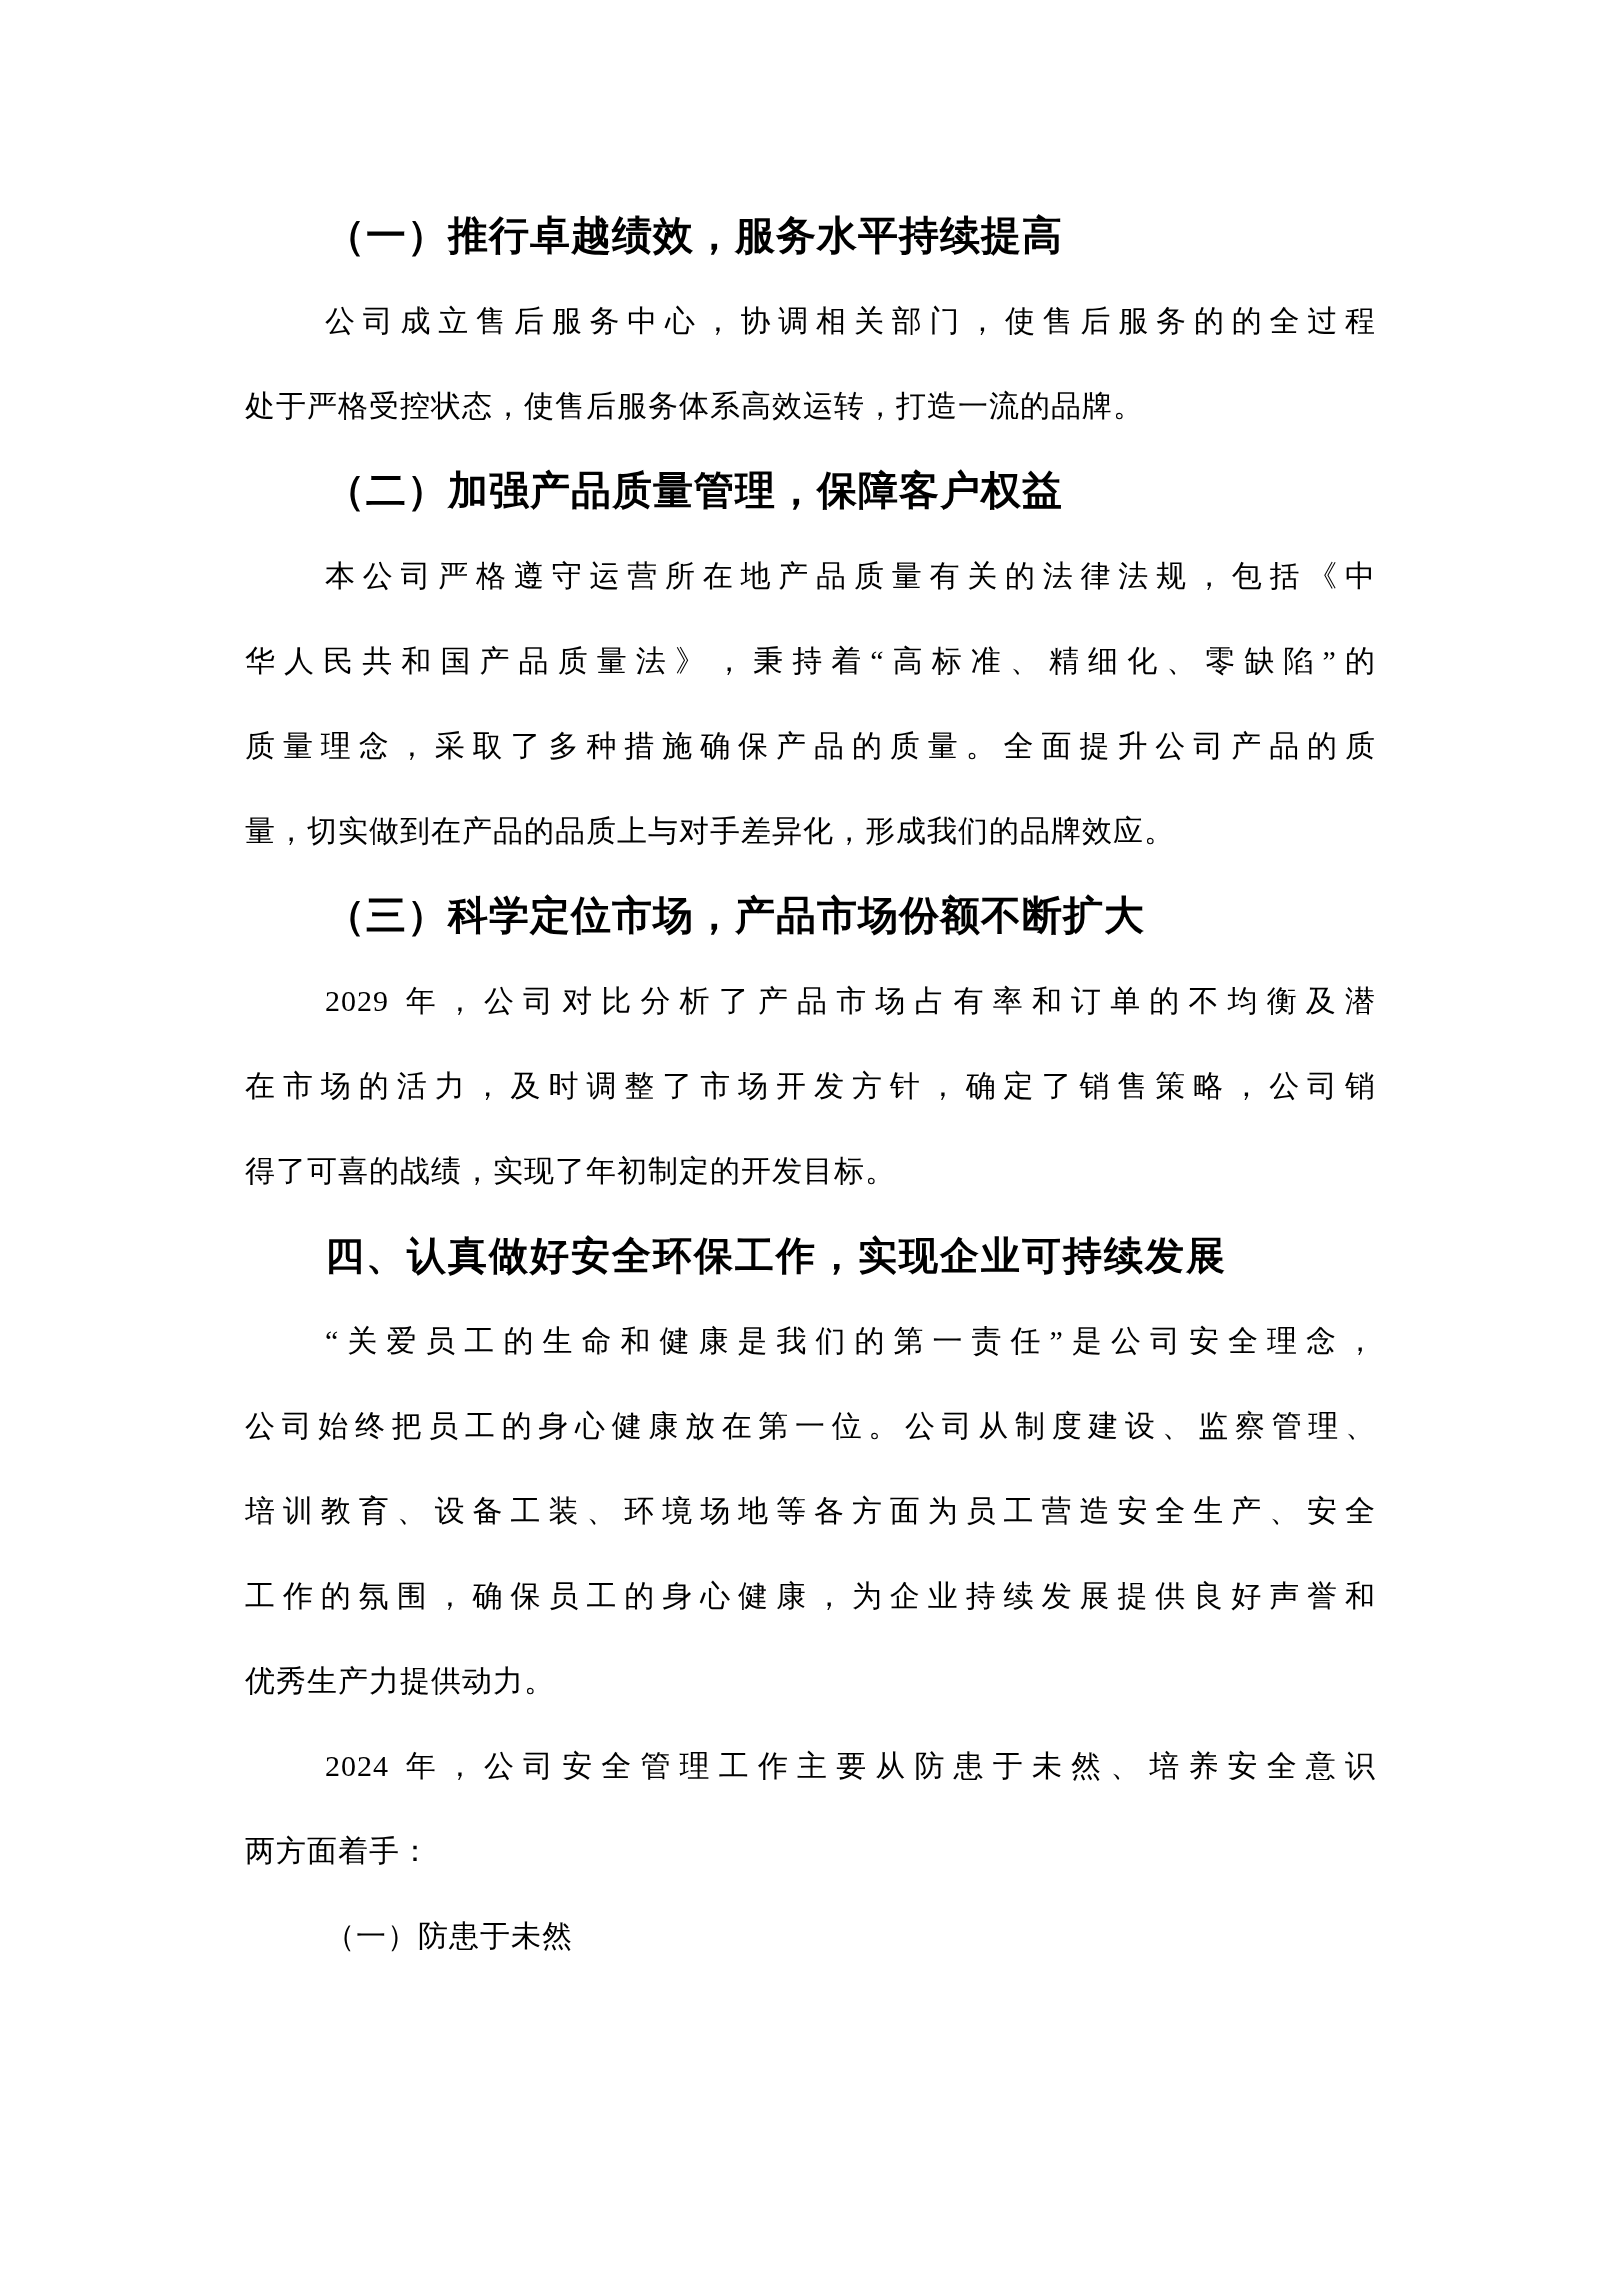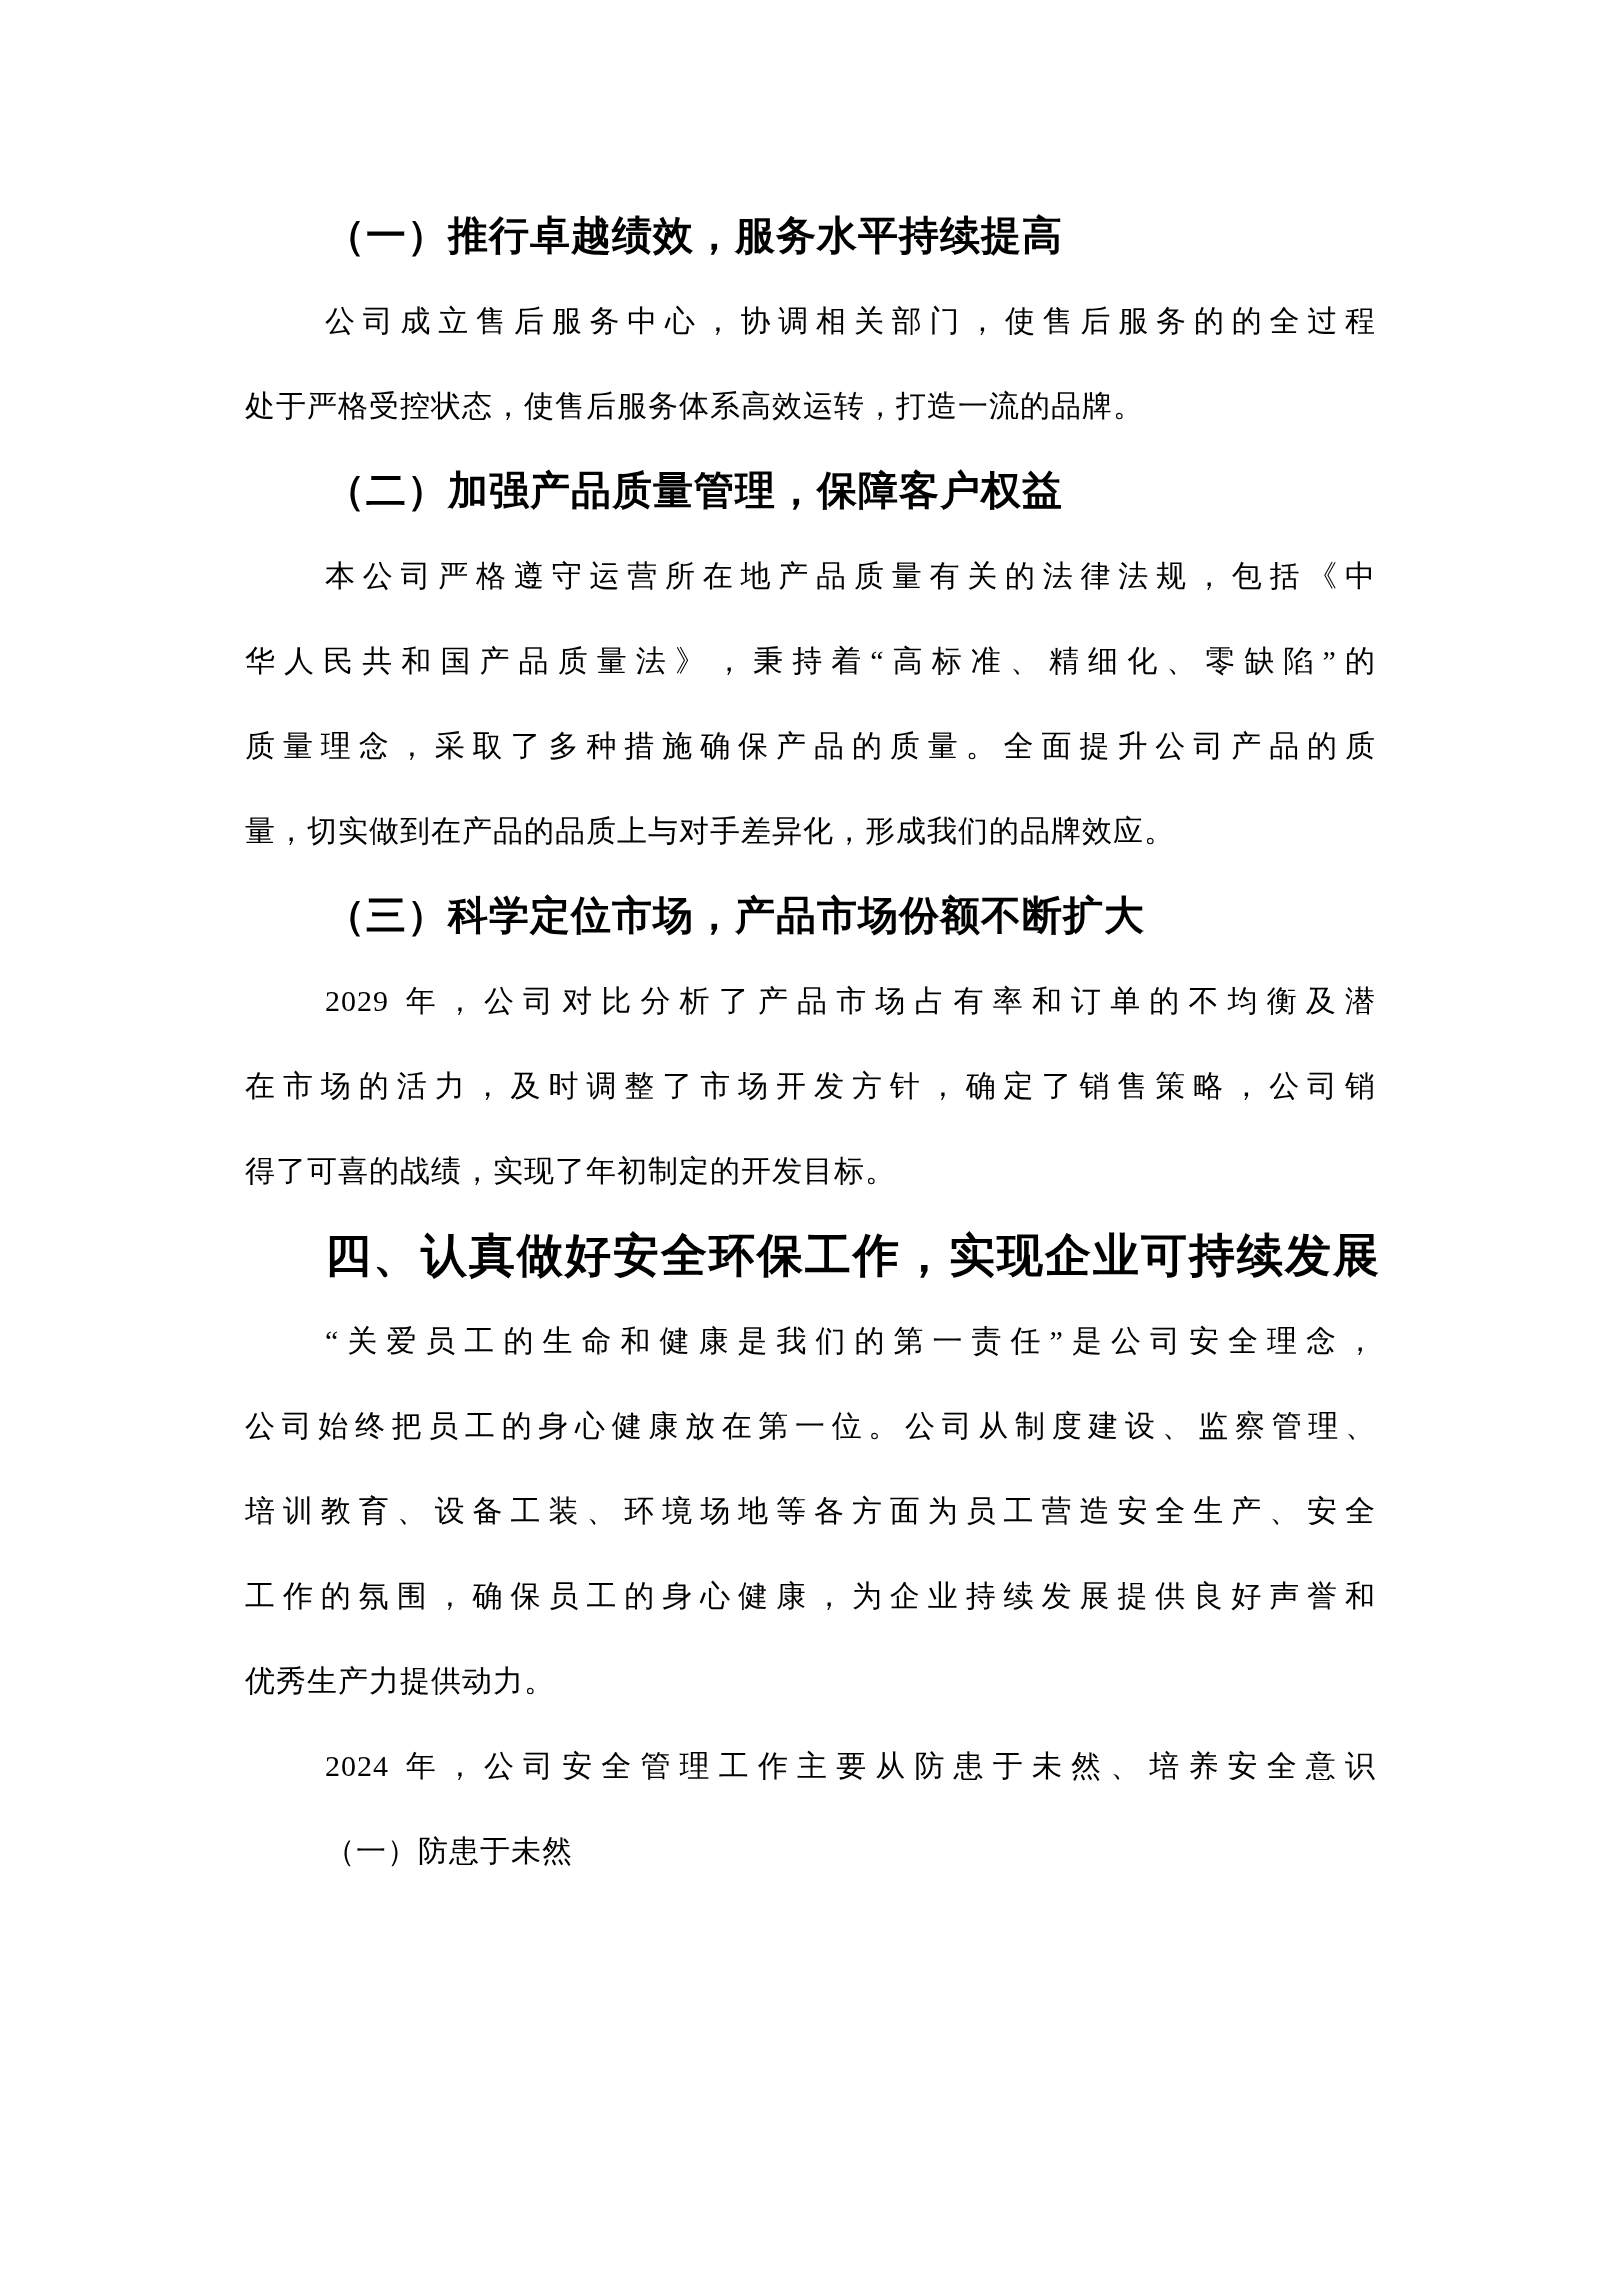--- a/index.html
+++ b/index.html
@@ -42,21 +42,21 @@
   }
   
   .h-kai {
     font-weight: bold;
     font-size: 40px;
   }
   
   .h-hei {
     font-family: "Liberation Sans", "DejaVu Sans", sans-serif;
     font-weight: bold;
-    font-size: 46px;
+    font-size: 39px;
     letter-spacing: 2px;
   }
 </style>
 </head>
 <body>
 
 <div class="page">
   <div class="content">
 
     <div class="line h-kai ind">（一）推行卓越绩效，服务水平持续提高</div>
@@ -79,18 +79,19 @@
 
     <div class="line h-hei ind">四、认真做好安全环保工作，实现企业可持续发展</div>
 
     <div class="line ind j">“关爱员工的生命和健康是我们的第一责任”是公司安全理念，</div>
     <div class="line j">公司始终把员工的身心健康放在第一位。公司从制度建设、监察管理、</div>
     <div class="line j">培训教育、设备工装、环境场地等各方面为员工营造安全生产、安全</div>
     <div class="line j">工作的氛围，确保员工的身心健康，为企业持续发展提供良好声誉和</div>
     <div class="line">优秀生产力提供动力。</div>
 
     <div class="line ind j">2024 年，公司安全管理工作主要从防患于未然、培养安全意识</div>
+    <div class="line">两方面着手：</div>
 
     <div class="line ind">（一）防患于未然</div>
 
   </div>
 </div>
 
 
 </body></html>

